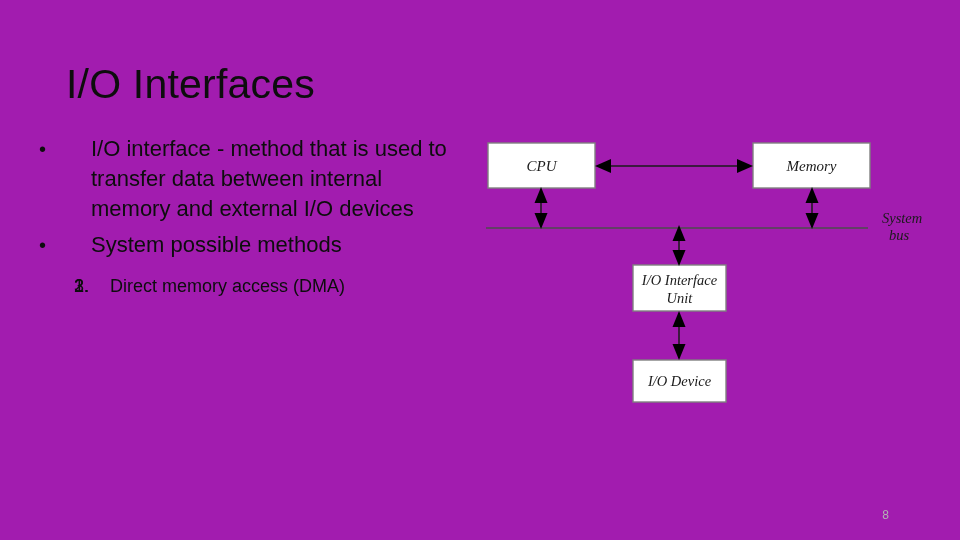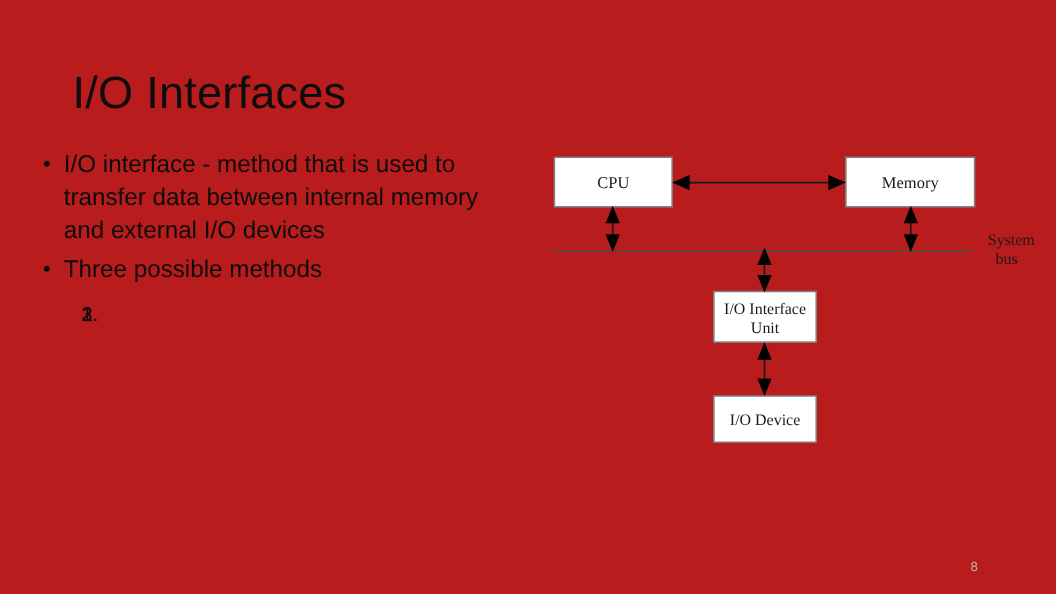--- a/index.html
+++ b/index.html
@@ -9,21 +9,21 @@
     background: #ffffff;
   }
   body {
     font-family: "Liberation Sans", sans-serif;
     color: #000000;
   }
   #slide {
     position: relative;
     width: 960px;
     height: 540px;
-    background: #b91c1c;
+    background: #a21caf;
     overflow: hidden;
   }
 
   
   #slide-title {
     position: absolute;
     left: 66px;
     top: 60px;
     font-family: "Liberation Sans", sans-serif;
     font-size: 41px;
@@ -57,20 +57,21 @@
   }
   li.bullet-item .bullet-dot {
     position: absolute;
     left: 5px;
     top: 0;
     font-size: 20px;
     line-height: 30px;
   }
   li.bullet-item .bullet-text {
     display: block;
+    margin-left: 33px;
   }
 
   ol.numbered {
     list-style: none;
     margin: 11px 0 0 0;
     padding: 0 0 0 40px;
   }
   ol.numbered li.numbered-item {
     position: relative;
     font-size: 18px;
@@ -82,24 +83,25 @@
     position: absolute;
     left: 0;
     top: 0;
     width: 26px;
     text-align: left;
   }
 
   
   #diagram {
     position: absolute;
-    left: 486px;
+    left: 470px;
     top: 130px;
     width: 470px;
     height: 290px;
+    font-style: italic;
   }
   #diagram svg {
     display: block;
   }
   .dg-label {
     font-family: "Liberation Serif", serif;
     font-size: 15px;
     fill: #1a1a1a;
   }
   .dg-label-sm {
@@ -143,33 +145,34 @@
   <div id="slide-title">I/O Interfaces</div>
 
   <div id="content-left">
     <ul class="bullets">
       <li class="bullet-item">
         <span class="bullet-dot">•</span>
         <span class="bullet-text">I/O interface -  method that is used to transfer data between internal memory and external I/O devices</span>
       </li>
       <li class="bullet-item">
         <span class="bullet-dot">•</span>
-        <span class="bullet-text">Three possible methods</span>
+        <span class="bullet-text">System possible methods</span>
       </li>
     </ul>
 
     <ol class="numbered">
       <li class="numbered-item">
         <span class="num">1.</span>
       </li>
       <li class="numbered-item">
         <span class="num">2.</span>
       </li>
       <li class="numbered-item">
         <span class="num">3.</span>
+        <span>Direct memory access (DMA)</span>
       </li>
     </ol>
   </div>
 
   <div id="diagram">
     <svg width="470" height="290" viewBox="0 0 470 290" xmlns="http://www.w3.org/2000/svg">
 
       <rect class="dg-box" x="18" y="13" width="107" height="45"></rect>
       <text class="dg-label" x="71.5" y="41" text-anchor="middle">CPU</text>
 

